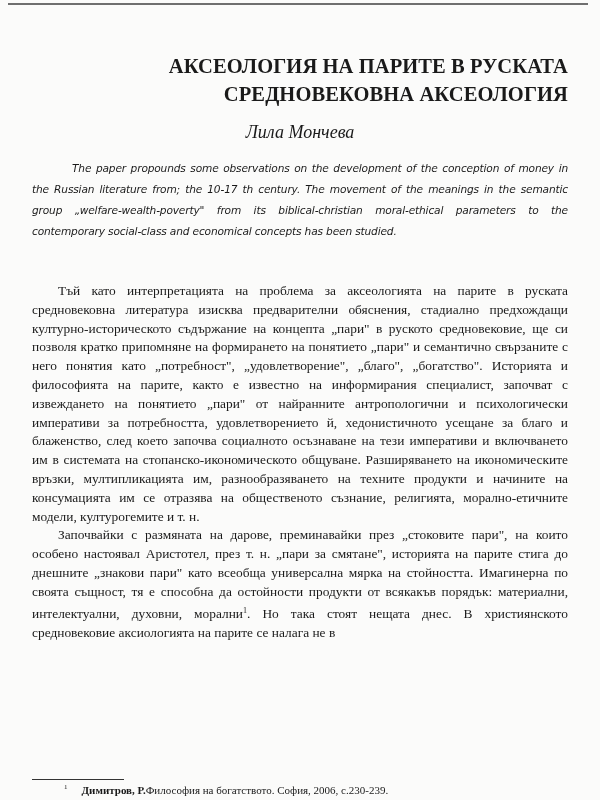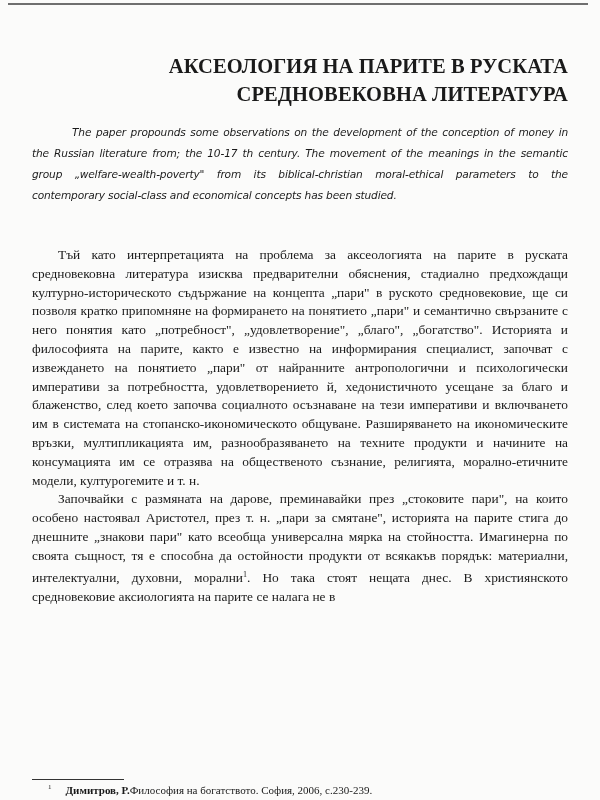--- a/index.html
+++ b/index.html
@@ -51,38 +51,39 @@
       text-align: justify;
       margin: 0;
       text-indent: 26px;
     }
     .p1 { margin-top: 40px; }
     .footnote-rule {
       position: absolute; left: 32px; top: 779px;
       width: 92px; height: 1px; background: #333;
     }
     .footnote {
-      position: absolute; left: 48px; top: 783px;
+      position: absolute; left: 64px; top: 783px;
       font-family: "Liberation Serif", serif;
       font-size: 11px;
     }
     .footnote sup { font-size: 7px; margin-right: 14px; }
     .fn-author { font-weight: bold; }
     sup.ref { font-size: 8px; }
   </style>
 </head>
 <body>
 
 <div class="top-rule"></div>
 
 <div class="page">
   <h1 class="title">
     <span>АКСЕОЛОГИЯ НА ПАРИТЕ В РУСКАТА</span><br>
-    <span>СРЕДНОВЕКОВНА ЛИТЕРАТУРА</span>
+    <span>СРЕДНОВЕКОВНА АКСЕОЛОГИЯ</span>
   </h1>
+  <p class="author">Лила Мончева</p>
   <p class="abstract">The paper propounds some observations on the development of the conception of money in the Russian literature from; the 10-17 th century. The movement of the meanings in the semantic group „welfare-wealth-poverty" from its biblical-christian moral-ethical parameters to the contemporary social-class and economical concepts has been studied.</p>
   <p class="body-text p1">Тъй като интерпретацията на проблема за аксеологията на парите в руската средновековна литература изисква предварителни обяснения, стадиално предхождащи културно-историческото съдържание на концепта „пари" в руското средновековие, ще си позволя кратко припомняне на формирането на понятието „пари" и семантично свързаните с него понятия като „потребност", „удовлетворение", „благо", „богатство". Историята и философията на парите, както е известно на информирания специалист, започват с извеждането на понятието „пари" от найранните антропологични и психологически императиви за потребността, удовлетворението й, хедонистичното усещане за благо и блаженство, след което започва социалното осъзнаване на тези императиви и включването им в системата на стопанско-икономическото общуване. Разширяването на икономическите връзки, мултипликацията им, разнообразяването на техните продукти и начините на консумацията им се отразява на общественото съзнание, религията, морално-етичните модели, културогемите и т. н.</p>
   <p class="body-text"><span>Започвайки с размяната на дарове, преминавайки през „стоковите пари", на които особено настоявал Аристотел, през т. н. „пари за смятане", историята на парите стига до днешните „знакови пари" като всеобща универсална мярка на стойността. Имагинерна по своята същност, тя е способна да остойности продукти от всякакъв порядък: материални, интелектуални, духовни, морални</span><sup class="ref">1</sup><span>. Но така стоят нещата днес. В християнското средновековие аксиологията на парите се налага не в</span></p>
 </div>
 
 <div class="footnote-rule"></div>
 <div class="footnote">
   <sup>1</sup><span class="fn-author">Димитров, Р.</span><span>Философия на богатството. София, 2006, с.230-239.</span>
 </div>
 

